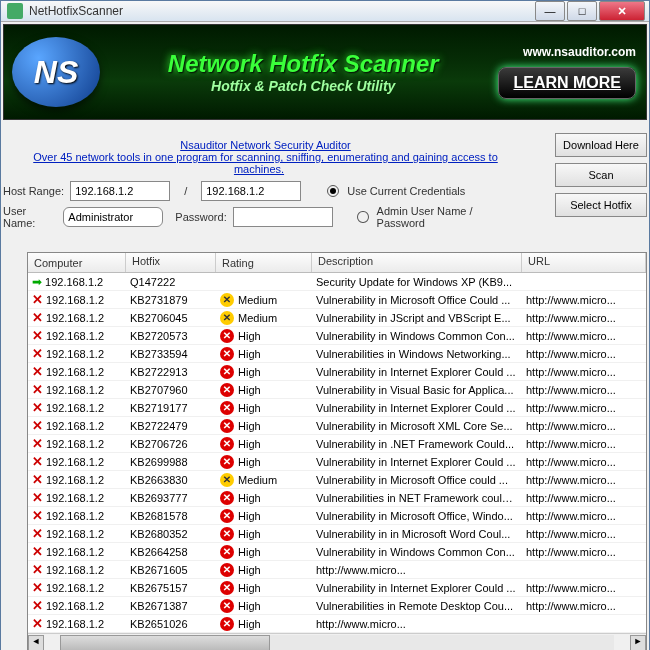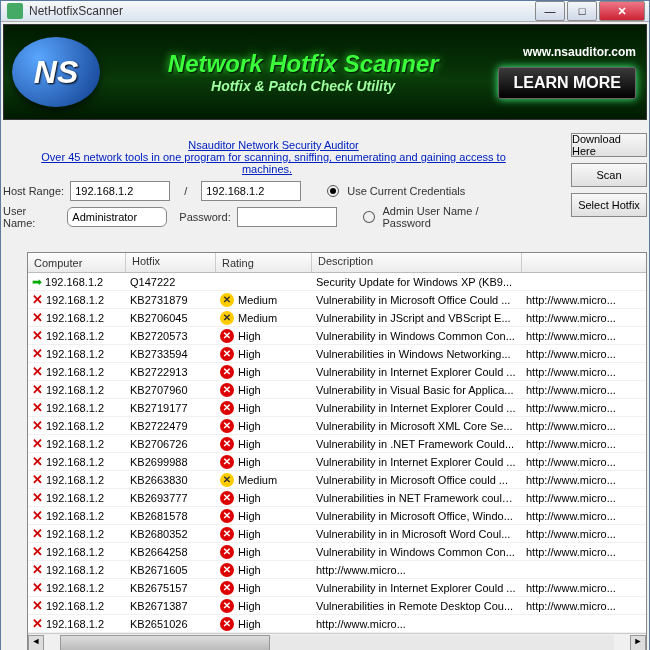--- a/index.html
+++ b/index.html
@@ -15,25 +15,25 @@
 .winbtn.close { width: 46px; background: linear-gradient(#e78,#c23); color: #fff; font-weight: bold; }
 .client { flex: 1; padding: 2px; background: #f0f0f0; display: flex; flex-direction: column; gap: 13px; }
 .banner { height: 96px; background: linear-gradient(to bottom, #001a00 0%, #062e06 40%, #0a3a0a 60%, #001a00 100%); border: 1px solid #333; position: relative; display: flex; align-items: center; overflow: hidden; }
 .banner-logo { width: 88px; height: 70px; margin: 0 8px; background: radial-gradient(circle at 30% 30%, #5aa6ff, #0d3a8a); border-radius: 50%; position: relative; box-shadow: 0 4px 8px rgba(0,0,0,.6); }
 .banner-logo::after { content:"NS"; position:absolute; top:50%; left:50%; transform:translate(-50%,-50%); color:#fff; font-weight:bold; font-size:32px; text-shadow:1px 1px 2px #000; font-style:italic; }
 .banner-text { flex:1; text-align:center; }
 .banner-title { color:#3aff3a; font-size:24px; font-weight:bold; font-style:italic; text-shadow: 1px 1px 2px #000, 0 0 8px #3f3; }
 .banner-sub { color:#9fff9f; font-size:14px; font-weight:bold; font-style:italic; }
 .banner-right { text-align:right; margin-right:10px; }
 .banner-url { color:#fff; font-size:12px; font-weight:bold; margin-bottom:8px; }
-.learn-more { background: linear-gradient(#3a3a3a,#000); color:#fff; padding:6px 14px; font-size:16px; font-weight:bold; border:1px solid #666; border-radius:2px; box-shadow:0 0 8px #4f8; }
+.learn-more { background: linear-gradient(#3a3a3a,#000); color:#fff; padding:6px 14px; font-size:16px; font-weight:bold; border:1px solid #666; border-radius:8px; box-shadow:0 0 8px #4f8;text-decoration:underline; }
 .links { text-align:center; margin:6px 0; }
 .links a { color:#0020c0; text-decoration:underline; font-size:11px;margin-left:13px; }
 .controls-row { display:flex; align-items:center; margin:4px 0; gap:4px; }
-.btn { width:76px; height:24px; background: linear-gradient(#f8f8f8,#e0e0e0); border:1px solid #888; font-size:11px; display:flex; align-items:center; justify-content:center; cursor:default;margin-left:40px; }
+.btn { width:92px; height:24px; background: linear-gradient(#f8f8f8,#e0e0e0); border:1px solid #888; font-size:11px; display:flex; align-items:center; justify-content:center; cursor:default;margin-left:40px; }
 .btn-col { display:flex; flex-direction:column; gap:6px; margin-left:auto; }
 .label { font-size:11px; color:#333; margin-right:2px; }
 .input { border:1px solid #888; background:#fff; height:20px; padding:0 4px; font-size:11px; }
 .radio { display:inline-block; width:12px; height:12px; border:1px solid #555; border-radius:50%; margin-right:4px; vertical-align:middle; position:relative; }
 .radio.selected::after { content:""; position:absolute; top:2px; left:2px; width:6px; height:6px; background:#000; border-radius:50%; }
 .top-area { display:flex; }
 .top-left { flex:1; }
 .table-container { flex:1; margin-top:6px; border:1px solid #888; background:#fff; display:flex; flex-direction:column; overflow:hidden;margin-left:24px; }
 .thead { display:flex; background: linear-gradient(#fdfdfd,#ebebeb); border-bottom:1px solid #bbb; height:20px; }
 .th { border-right:1px solid #ccc; padding:2px 6px; font-size:11px; color:#333; overflow:hidden; white-space:nowrap; }
@@ -113,20 +113,21 @@
         <div class="btn">Select Hotfix</div>
       </div>
     </div>
 
     <div class="table-container">
       <div class="thead">
         <div class="th col-comp">Computer</div>
         <div class="th col-hotfix">Hotfix</div>
         <div class="th col-rating">Rating</div>
         <div class="th col-desc">Description</div>
+        <div class="th col-url">URL</div>
       </div>
       <div class="tbody" id="tbody">
           <div class="tr">
             <div class="td col-comp">
               <span class="row-ok">➡</span>
               <span>192.168.1.2</span>
             </div>
             <div class="td col-hotfix">Q147222</div>
             <div class="td col-rating"></div>
             <div class="td col-desc">Security Update for Windows XP (KB9...</div>

